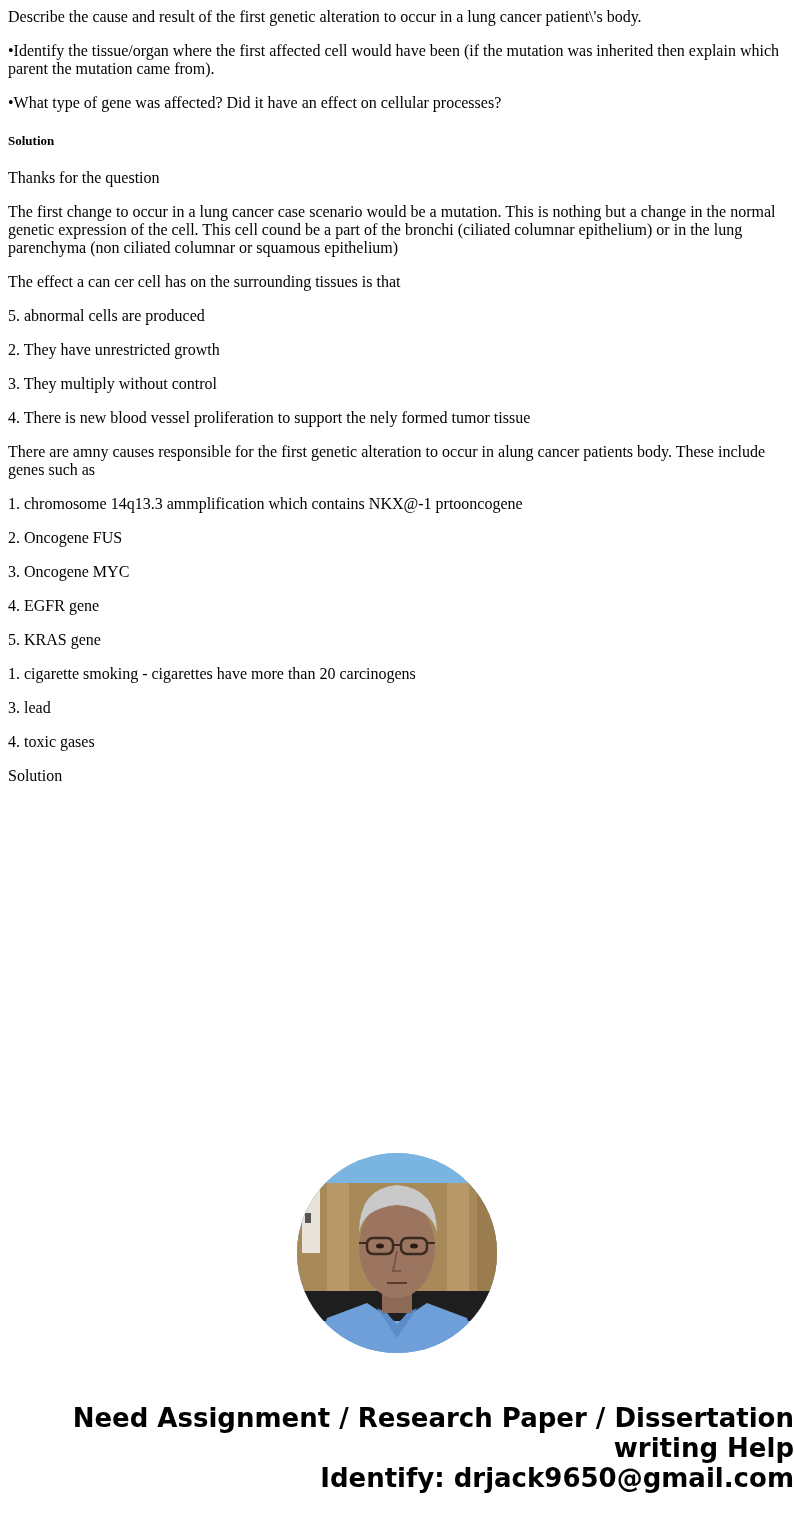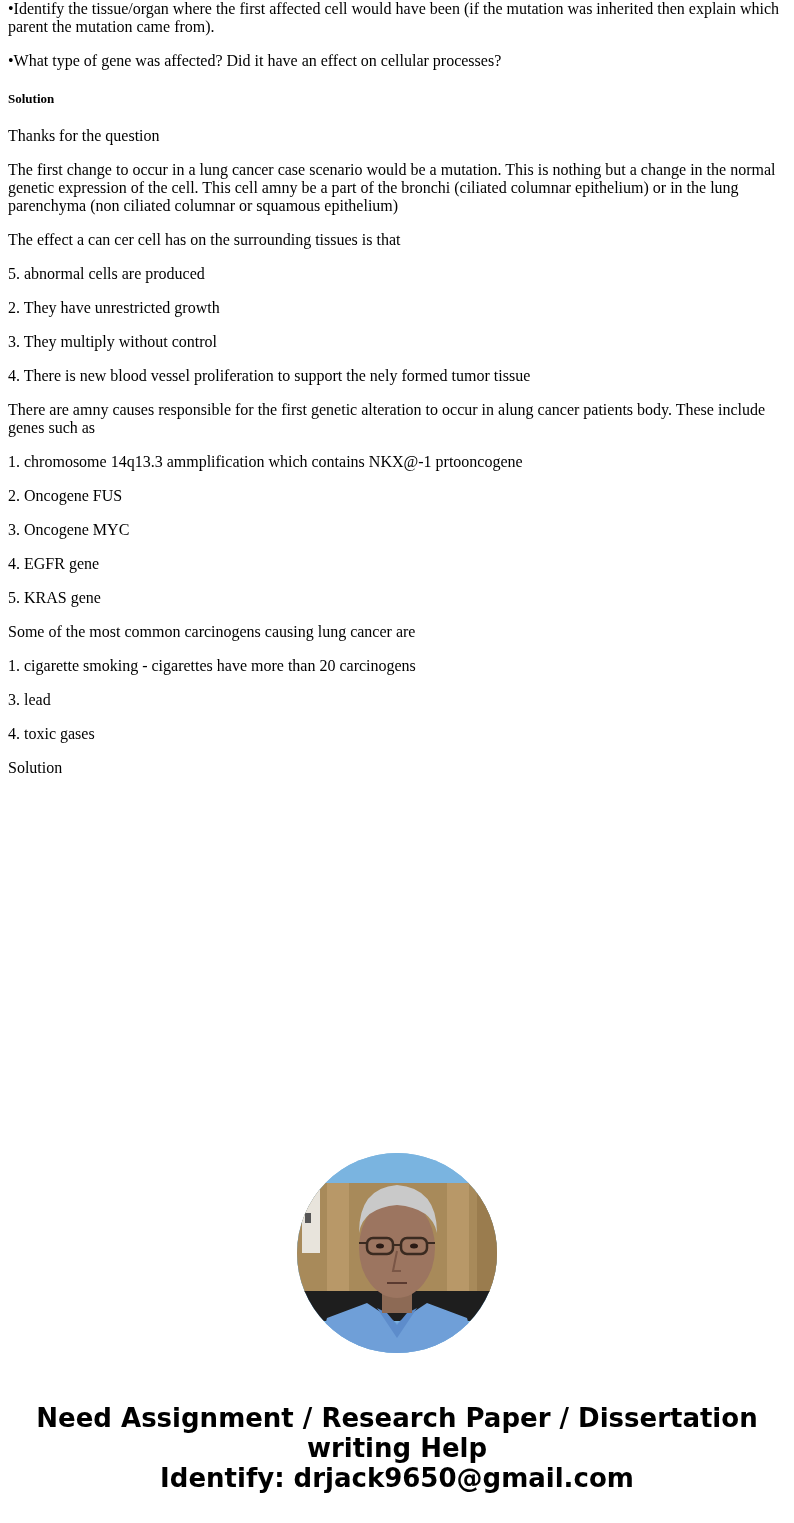--- a/index.html
+++ b/index.html
@@ -46,54 +46,54 @@
     background: #7ab4e0;
   }
   .avatar-wrap svg {
     display: block;
   }
   .promo {
     position: absolute;
     left: 0;
     top: 1403px;
     width: 794px;
-    text-align: center;
+    text-align: right;
     font-family: "DejaVu Sans", sans-serif;
     font-weight: bold;
     font-size: 26px;
     line-height: 30px;
     color: #000000;
   }
   .promo div { margin: 0; }
 </style>
 </head>
 <body>
 
 <div class="content">
+  <p class="first-p">Describe the cause and result of the first genetic alteration to occur in a lung cancer patient\'s body.</p>
   <p>•Identify the tissue/organ where the first affected cell would have been (if the mutation was inherited then explain which parent the mutation came from).</p>
   <p>•What type of gene was affected? Did it have an effect on cellular processes?</p>
 
   <h3 class="solution-heading">Solution</h3>
 
   <p>Thanks for the question</p>
-  <p>The first change to occur in a lung cancer case scenario would be a mutation. This is nothing but a change in the normal genetic expression of the cell. This cell amny be a part of the bronchi (ciliated columnar epithelium) or in the lung parenchyma (non ciliated columnar or squamous epithelium)</p>
+  <p>The first change to occur in a lung cancer case scenario would be a mutation. This is nothing but a change in the normal genetic expression of the cell. This cell cound be a part of the bronchi (ciliated columnar epithelium) or in the lung parenchyma (non ciliated columnar or squamous epithelium)</p>
   <p>The effect a can cer cell has on the surrounding tissues is that</p>
   <p>5. abnormal cells are produced</p>
   <p>2. They have unrestricted growth</p>
   <p>3. They multiply without control</p>
   <p>4. There is new blood vessel proliferation to support the nely formed tumor tissue</p>
 
   <p>There are amny causes responsible for the first genetic alteration to occur in alung cancer patients body. These include genes such as</p>
   <p>1. chromosome 14q13.3 ammplification which contains NKX@-1 prtooncogene</p>
   <p>2. Oncogene FUS</p>
   <p>3. Oncogene MYC</p>
   <p>4. EGFR gene</p>
   <p>5. KRAS gene</p>
 
-  <p>Some of the most common carcinogens causing lung cancer are</p>
   <p>1. cigarette smoking - cigarettes have more than 20 carcinogens</p>
   <p>3. lead</p>
   <p>4. toxic gases</p>
 
   <p>Solution</p>
 </div>
 
 <div class="avatar-wrap">
   <svg width="200" height="200" viewBox="0 0 200 200">
 

